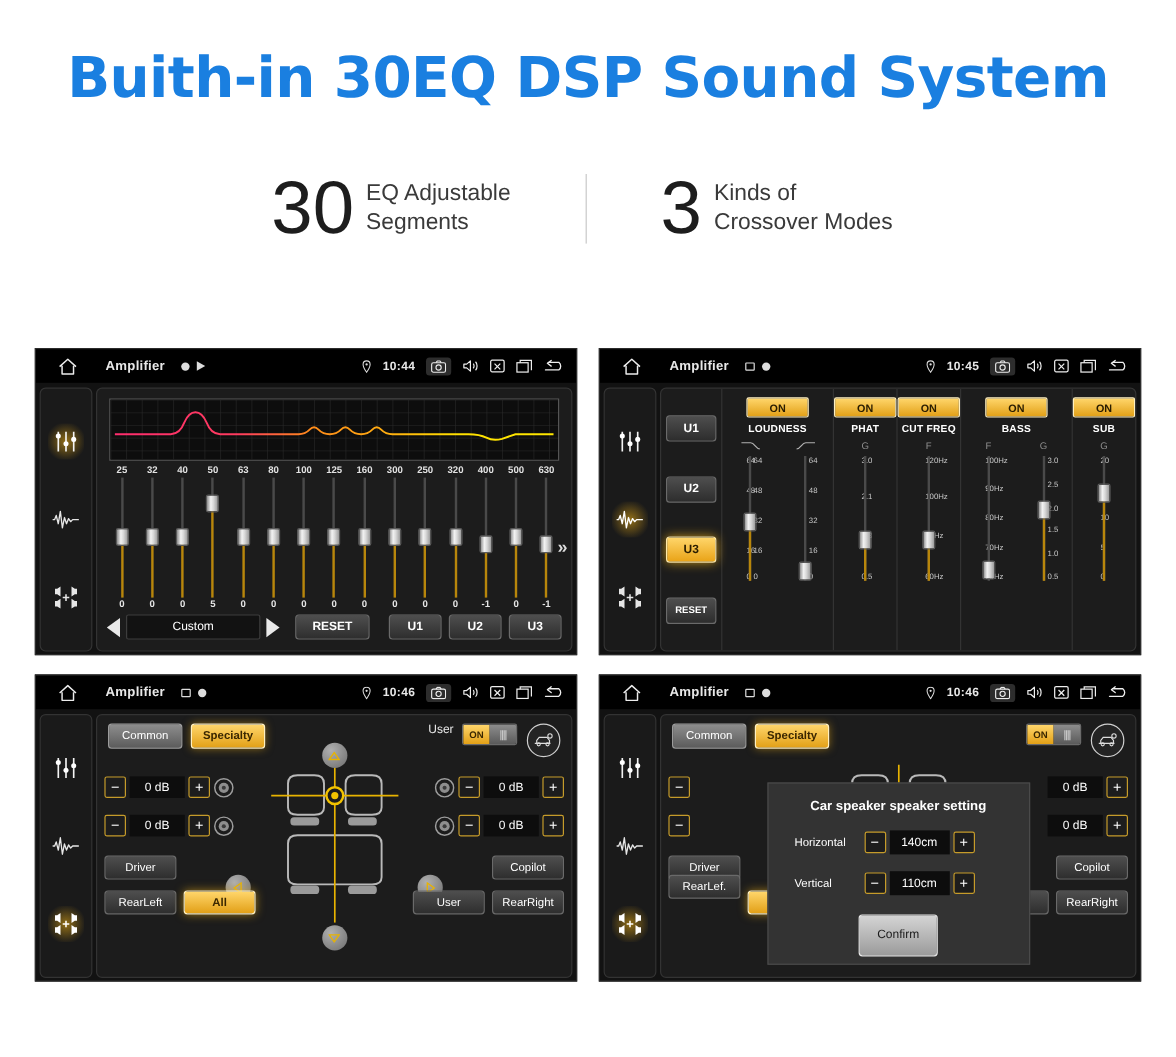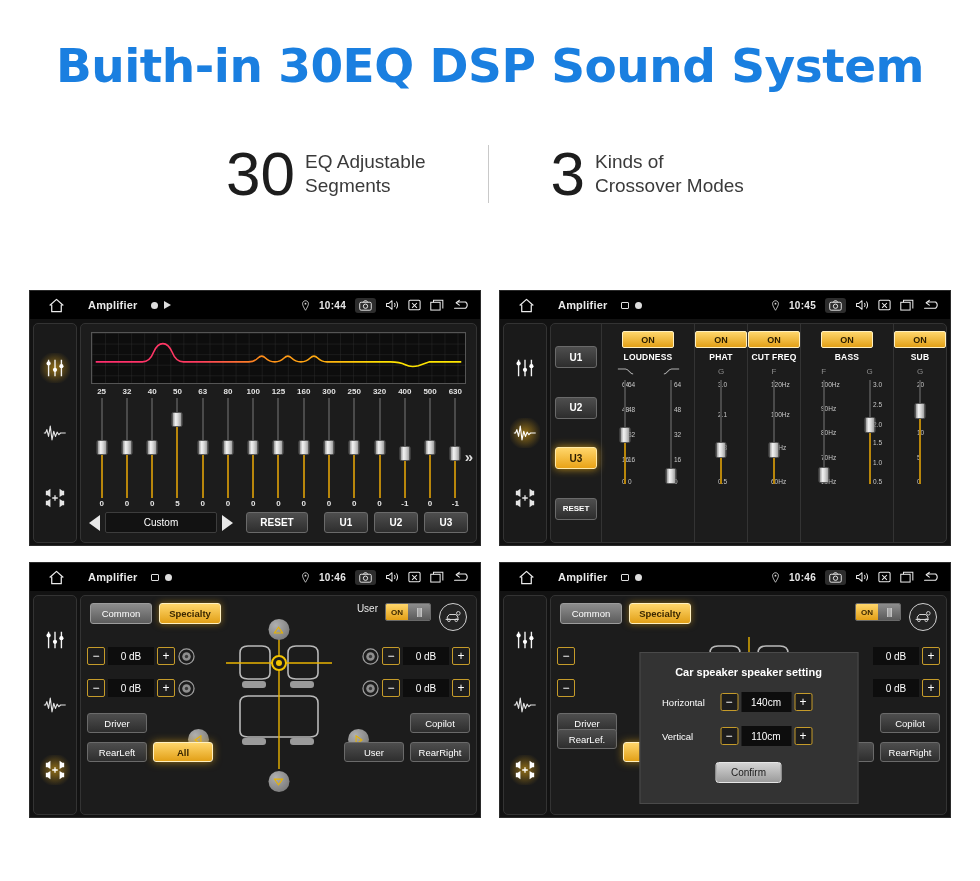--- a/index.html
+++ b/index.html
@@ -301,21 +301,21 @@
   }
   .dlg-title { text-align: center; color: #fff; font-size: 11px; font-weight: bold; }
   .dlg-row { display: flex; align-items: center; margin-top: 14px; padding-left: 22px; }
   .dlg-lab { color: #fff; font-size: 9.5px; width: 58px; }
   .dlg-ctl { display: flex; align-items: center; gap: 3px; }
   .dlg-val {
     width: 50px; height: 20px; background: #0d0d0d; color: #fff;
     font-size: 10px; display: flex; align-items: center; justify-content: center;
   }
   .dlg-confirm {
-    margin: 16px auto 0 auto; width: 66px; height: 21px;
+    margin: 16px auto 0 auto; width: 66px; height: 35px;
     background: linear-gradient(to bottom,#d4d4d4,#9b9b9b);
     border: 1px solid #e6e6e6; border-radius: 3px;
     color: #1a1a1a; font-size: 10px;
     display: flex; align-items: center; justify-content: center;
   }
 </style>
 </head>
 <body>
 
 <div class="page">

